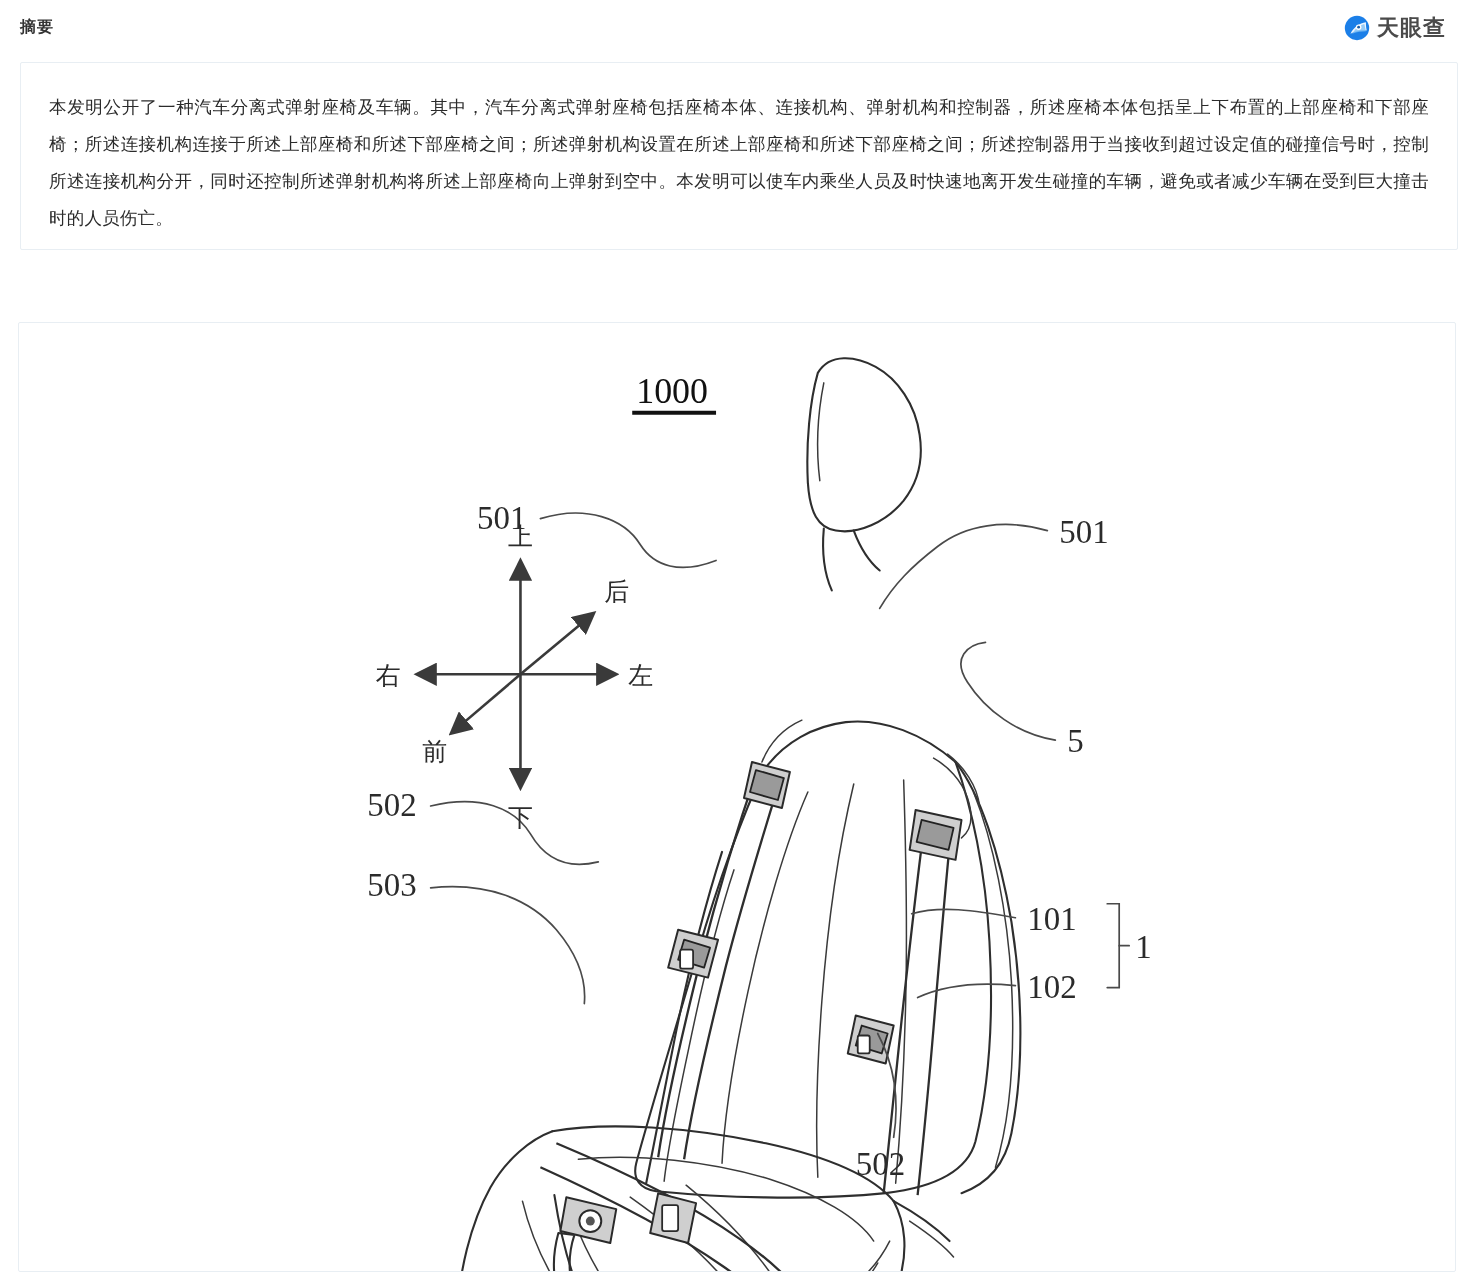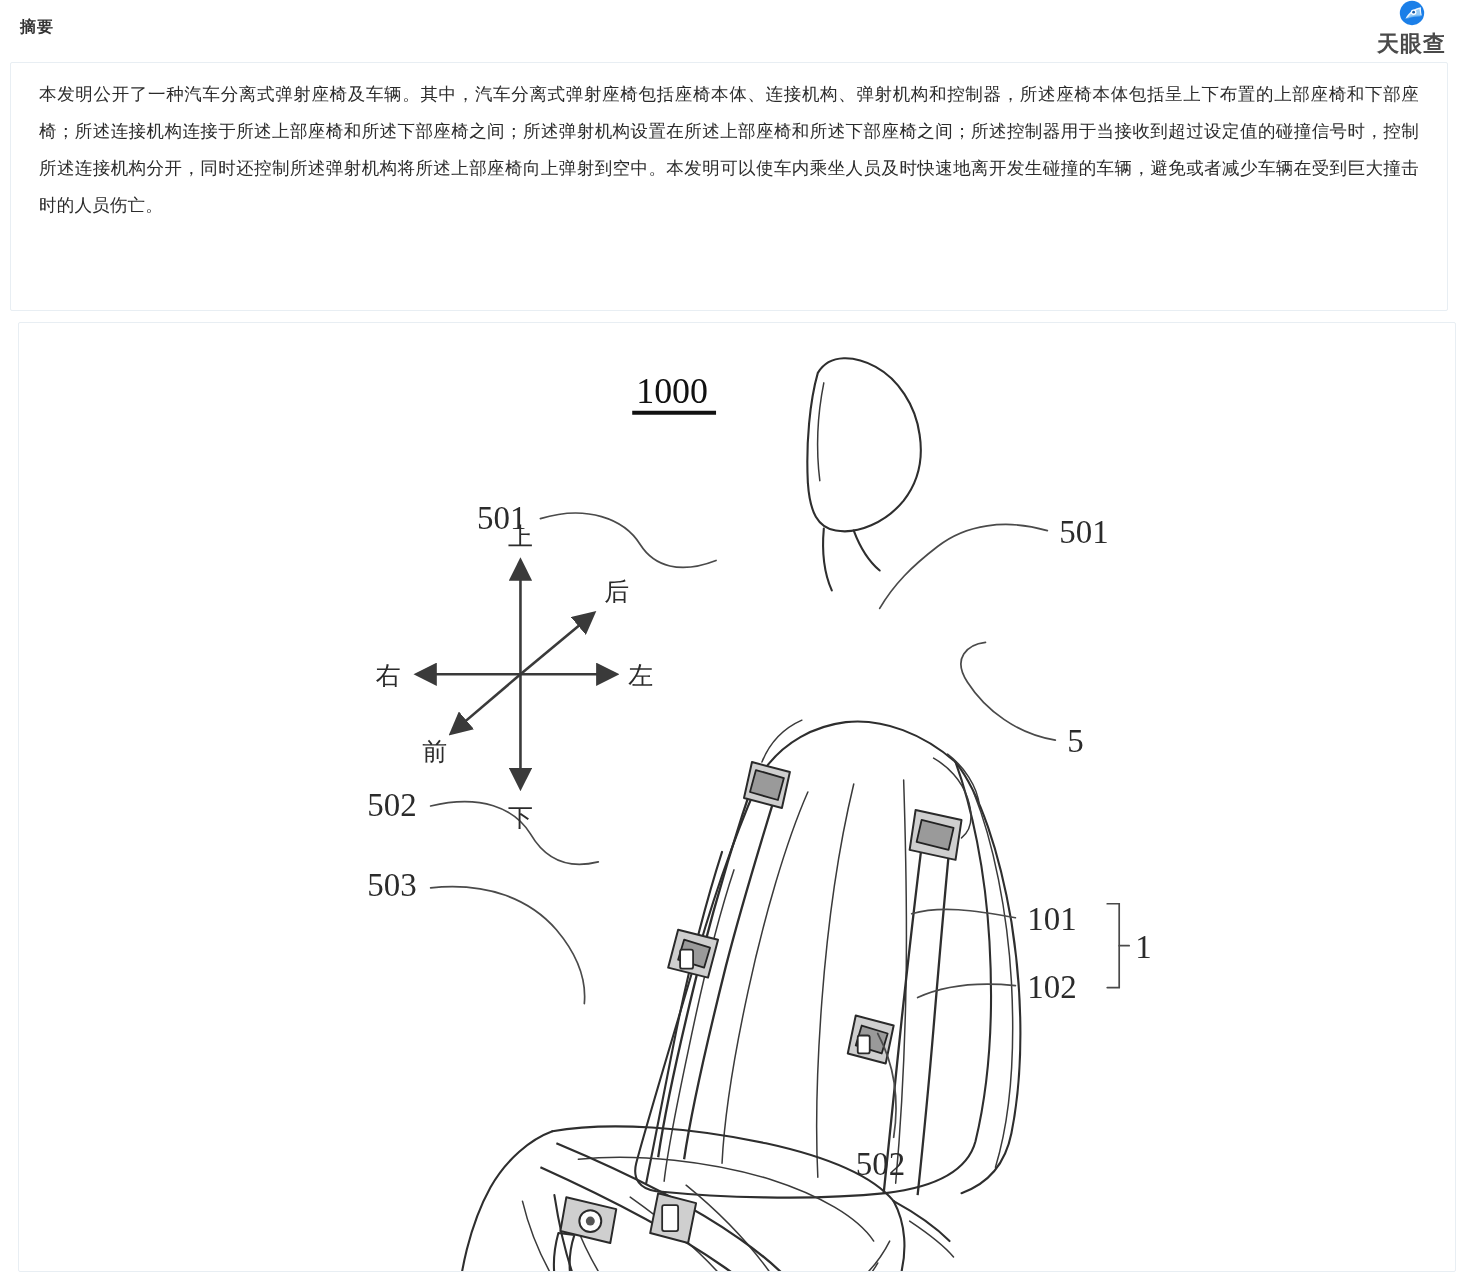--- a/index.html
+++ b/index.html
@@ -28,21 +28,20 @@
   .page-title {
     font-size: 16px;
     font-weight: 700;
     color: #333333;
     letter-spacing: 1px;
   }
   .brand {
     display: flex;
     align-items: center;
     gap: 7px;
-    flex-direction: column;
   }
   .brand-mark {
     width: 26px;
     height: 26px;
     flex: 0 0 26px;
     display: block;
   }
   .brand-text {
     font-size: 22px;
     font-weight: 700;
@@ -53,25 +52,25 @@
 
   
   .panel {
     border: 1px solid #e8eef3;
     border-radius: 2px;
     background: #ffffff;
     box-sizing: border-box;
   }
   .abstract-panel {
     position: absolute;
-    left: 10px;
+    left: 20px;
     top: 62px;
     width: 1438px;
-    height: 249px;
-    padding: 13px 28px 0 28px;
+    height: 188px;
+    padding: 26px 28px 0 28px;
   }
   .abstract-text {
     font-size: 17.5px;
     line-height: 2.12;
     color: #2b2b2b;
     text-align: justify;
     letter-spacing: 0.2px;
     margin: 0;
     font-family: "DejaVu Sans", "Liberation Sans", sans-serif;
   }

